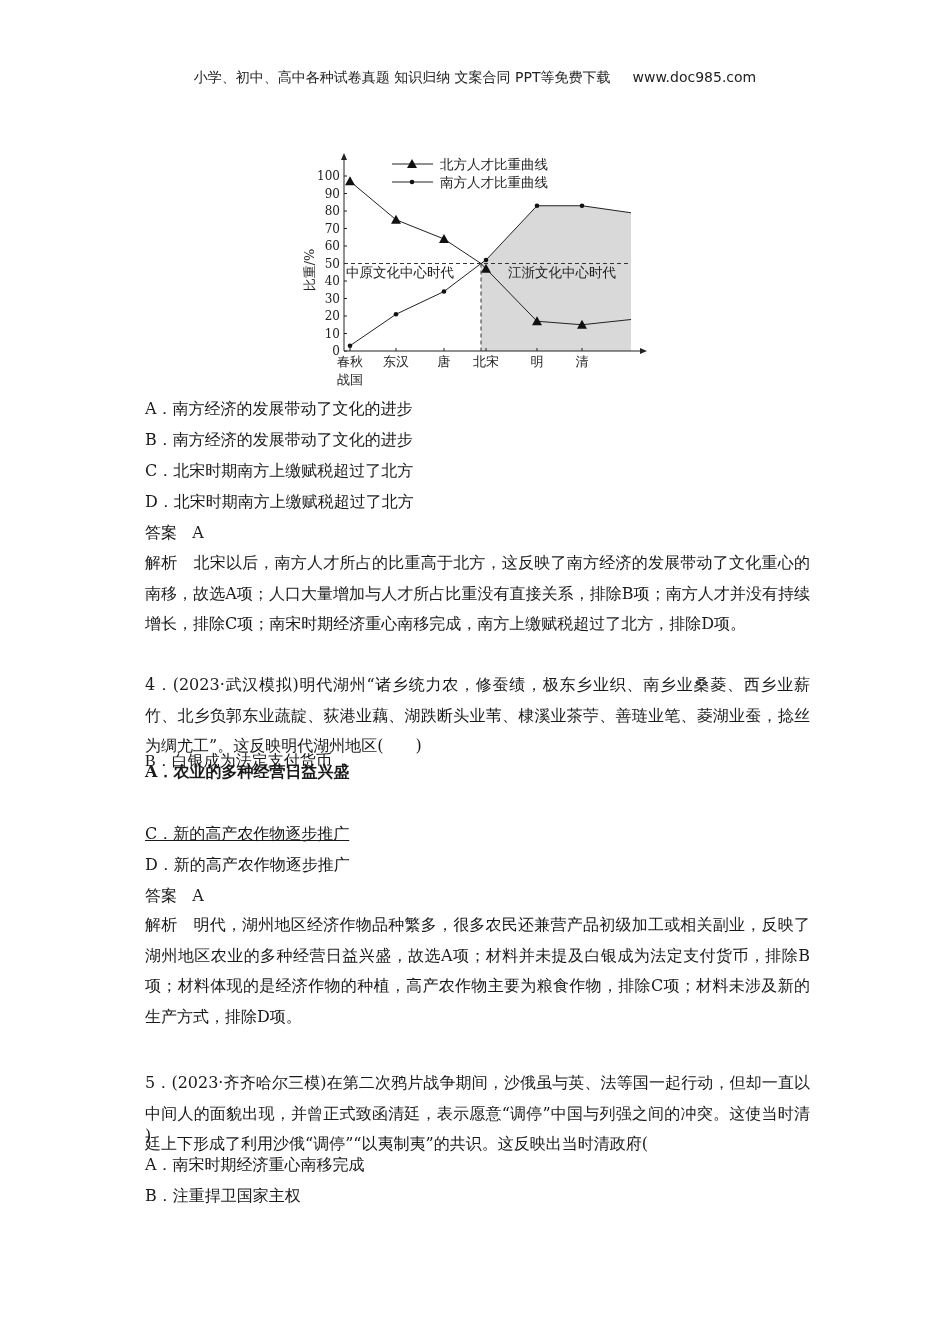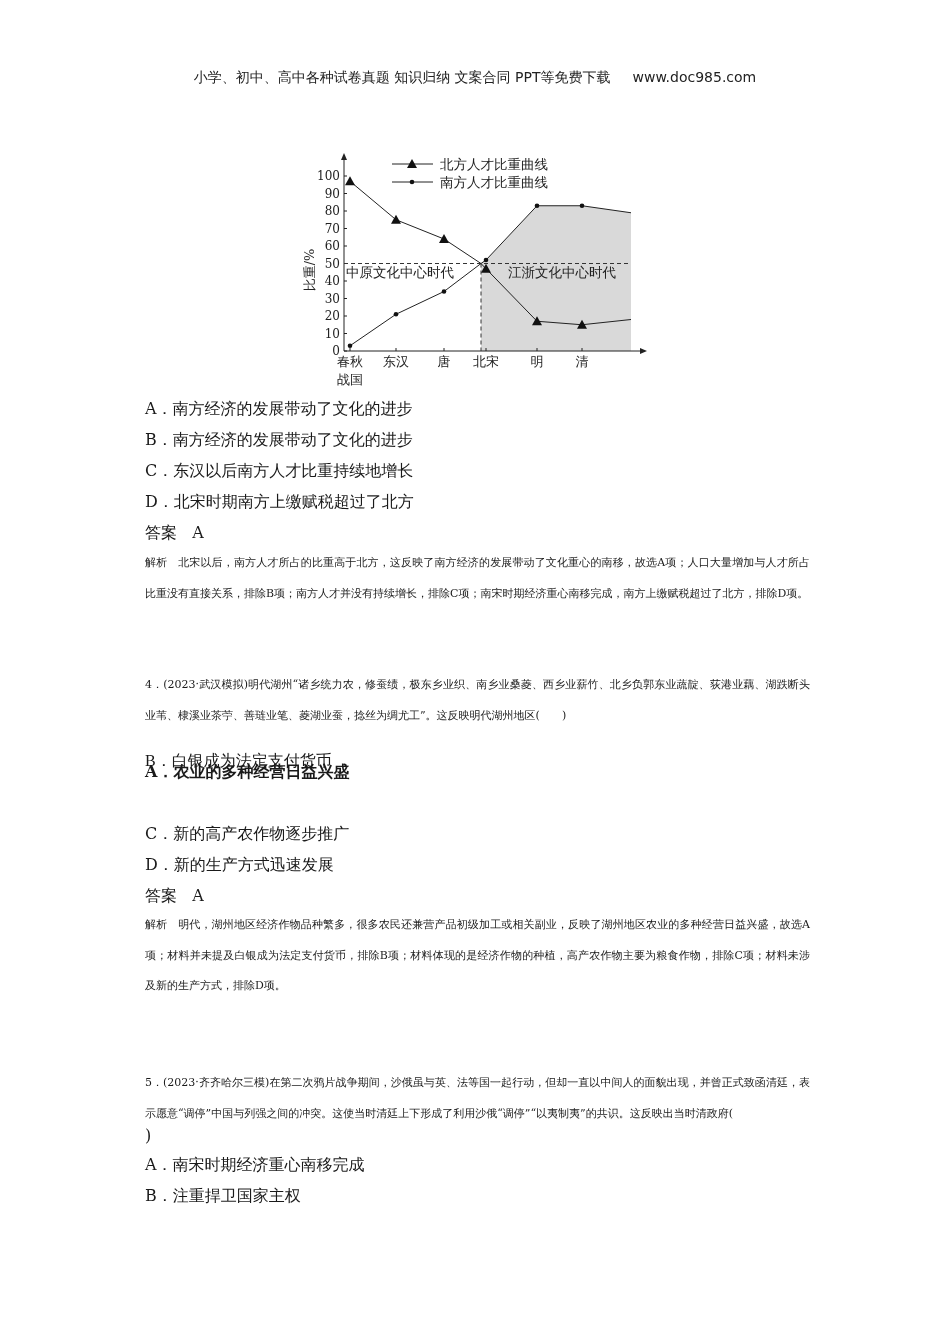--- a/index.html
+++ b/index.html
@@ -3,21 +3,21 @@
 <meta charset="utf-8">
 <style>
   html, body { margin:0; padding:0; background:#ffffff; }
   body { width:950px; height:1344px; position:relative; overflow:hidden;
          font-family: "DejaVu Serif", "Liberation Serif", serif; color:#1a1a1a; }
   .header { position:absolute; top:69px; left:0; width:950px; text-align:center;
             font-family:"DejaVu Sans", "Liberation Sans", sans-serif; font-size:14px; color:#222; }
   .header .url { margin-left:22px; }
   .chart { position:absolute; left:300px; top:150px; width:360px; height:240px; }
   .line { position:absolute; left:145px; font-size:16px; line-height:20px; white-space:nowrap; }
-  .para { position:absolute; left:145px; width:665px; font-size:11px; line-height:30.5px; text-align:justify; }
+  .para { position:absolute; left:145px; width:665px; font-size:16px; line-height:30.5px; text-align:justify; }
   svg text { font-family:"DejaVu Serif", "Liberation Serif", serif; }
 </style>
 </head>
 <body>
 
 <div class="header">
   <span>小学、初中、高中各种试卷真题 知识归纳 文案合同 PPT等免费下载</span><span class="url">www.doc985.com</span>
 </div>
 
 <div class="chart">
@@ -85,29 +85,29 @@
       <polygon points="107,18 112,9 117,18" fill="#111"></polygon>
       <text x="140" y="19" font-size="13.5" fill="#222">北方人才比重曲线</text>
       <line x1="92" y1="32" x2="133" y2="32" stroke="#222"></line>
       <circle cx="112" cy="32" r="2.3" fill="#111"></circle>
       <text x="140" y="37" font-size="13.5" fill="#222">南方人才比重曲线</text>
     </svg>
 </div>
 
 <div class="line" style="top:399px;">A．南方经济的发展带动了文化的进步</div>
 <div class="line" style="top:430px;">B．南方经济的发展带动了文化的进步</div>
-<div class="line" style="top:461px;">C．东汉以后南方人才比重持续地增长</div>
+<div class="line" style="top:461px;">C．北宋时期南方上缴赋税超过了北方</div>
 <div class="line" style="top:492px;text-align:center;">D．北宋时期南方上缴赋税超过了北方</div>
 <div class="line" style="top:523px;"><span>答案</span>&nbsp;&nbsp;&nbsp;<span>A</span></div>
 <div class="para" style="top:548px;"><span>解析</span>&nbsp;&nbsp;&nbsp;<span>北宋以后，南方人才所占的比重高于北方，这反映了南方经济的发展带动了文化重心的南移，故选A项；人口大量增加与人才所占比重没有直接关系，排除B项；南方人才并没有持续增长，排除C项；南宋时期经济重心南移完成，南方上缴赋税超过了北方，排除D项。</span></div>
 
 <div class="para" style="top:670px;">4．(2023·武汉模拟)明代湖州“诸乡统力农，修蚕绩，极东乡业织、南乡业桑菱、西乡业薪竹、北乡负郭东业蔬靛、荻港业藕、湖跌断头业苇、棣溪业茶苧、善琏业笔、菱湖业蚕，捻丝为绸尤工”。这反映明代湖州地区(　　)</div>
 <div class="line" style="top:762px;font-weight:bold;">A．农业的多种经营日益兴盛</div>
 <div class="line" style="top:751px;font-family:Liberation Serif, serif;">B．白银成为法定支付货币</div>
-<div class="line" style="top:824px;">C．新的高产农作物逐步推广</div>
-<div class="line" style="top:855px;">D．新的生产方式迅速发展</div>
+<div class="line" style="top:824px;text-decoration:underline;">C．新的高产农作物逐步推广</div>
+<div class="line" style="top:855px;">D．新的高产农作物逐步推广</div>
 <div class="line" style="top:886px;"><span>答案</span>&nbsp;&nbsp;&nbsp;<span>A</span></div>
 <div class="para" style="top:910px;"><span>解析</span>&nbsp;&nbsp;&nbsp;<span>明代，湖州地区经济作物品种繁多，很多农民还兼营产品初级加工或相关副业，反映了湖州地区农业的多种经营日益兴盛，故选A项；材料并未提及白银成为法定支付货币，排除B项；材料体现的是经济作物的种植，高产农作物主要为粮食作物，排除C项；材料未涉及新的生产方式，排除D项。</span></div>
 
 <div class="para" style="top:1032px;margin-top:36px;">5．(2023·齐齐哈尔三模)在第二次鸦片战争期间，沙俄虽与英、法等国一起行动，但却一直以中间人的面貌出现，并曾正式致函清廷，表示愿意“调停”中国与列强之间的冲突。这使当时清廷上下形成了利用沙俄“调停”“以夷制夷”的共识。这反映出当时清政府(</div>
 <div class="line" style="top:1126px;">)</div>
 <div class="line" style="top:1155px;">A．南宋时期经济重心南移完成</div>
 <div class="line" style="top:1186px;">B．注重捍卫国家主权</div>
 
 </body></html>

